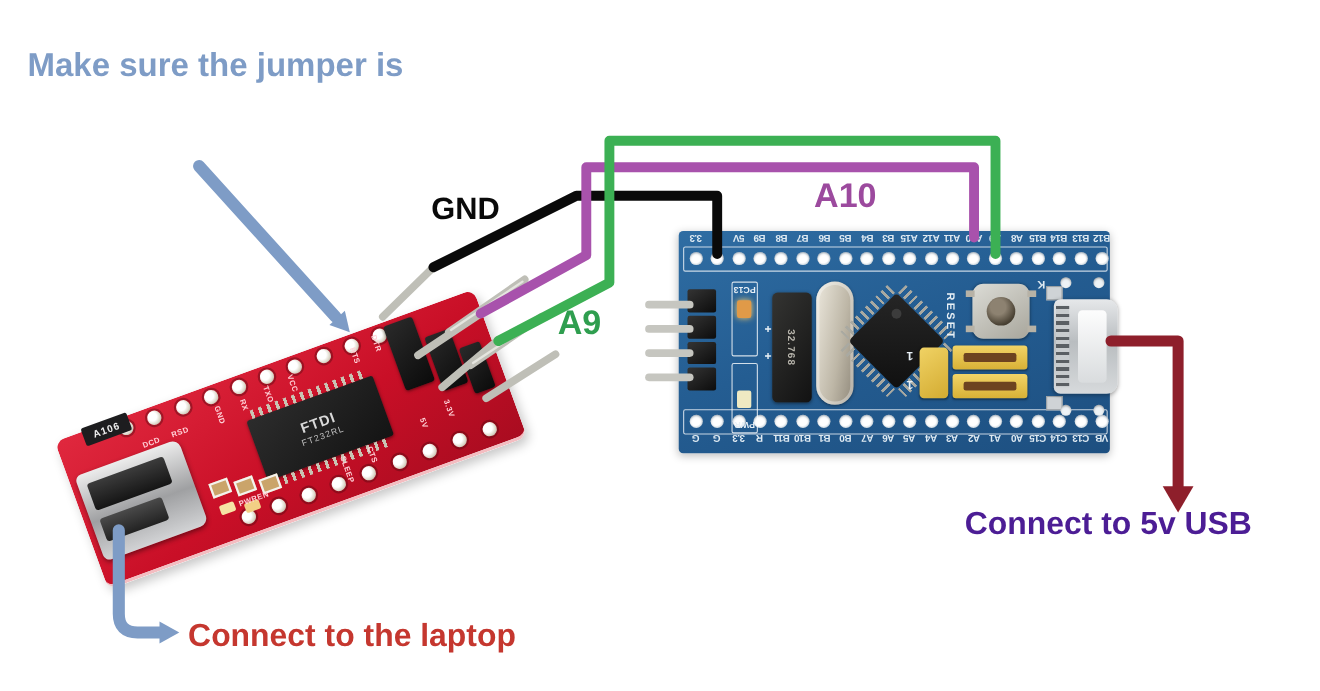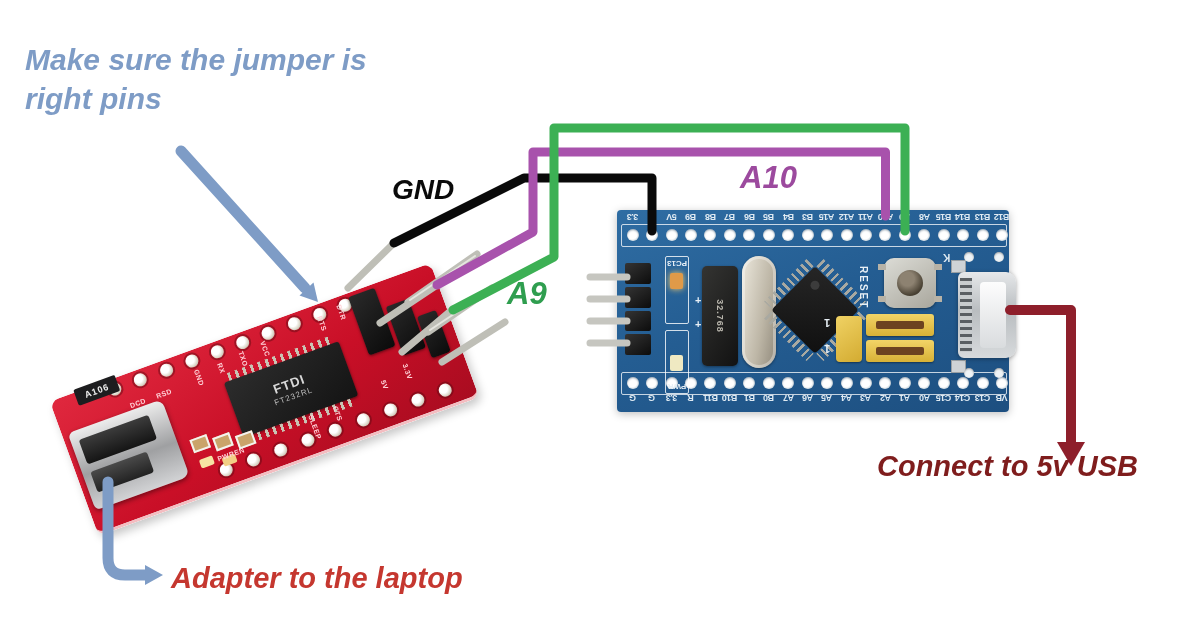--- a/index.html
+++ b/index.html
@@ -4,21 +4,21 @@
 <style>
   html,body{margin:0;padding:0;background:#ffffff;font-family:"Liberation Sans",sans-serif;}
   #stage{position:relative;width:1200px;height:628px;background:#ffffff;overflow:hidden;}
   .abs{position:absolute;}
 
   
   .jumper-note{position:absolute;left:25px;top:40px;font-size:30px;line-height:39px;font-weight:700;color:#7e9cc6;}
   .gnd-label{position:absolute;left:392px;top:174px;font-size:28px;font-weight:700;color:#0a0a0a;}
   .a10-label{position:absolute;left:740px;top:160px;font-size:31px;font-weight:700;color:#9c4a9e;}
   .a9-label{position:absolute;left:507px;top:276px;font-size:31px;font-weight:700;color:#2f9e4f;}
-  .usb-note{position:absolute;left:877px;top:446px;font-size:29px;line-height:41px;font-weight:700;color:#7f1d1d;}
+  .usb-note{position:absolute;left:877px;top:456px;font-size:29px;line-height:41px;font-weight:700;color:#4c1d95;}
   .laptop-note{position:absolute;left:171px;top:562px;font-size:29px;font-weight:700;color:#c5372f;}
 
   
   .bp{position:absolute;left:617px;top:210px;width:392px;height:202px;border-radius:4px;
       background:linear-gradient(160deg,#2f6da3,#245d92 45%,#1d4f80);box-shadow:0 2px 8px rgba(0,0,0,.25);}
   .silkbox{position:absolute;left:4px;width:384px;height:21px;border:1px solid rgba(255,255,255,.75);border-radius:2px;}
   .silkbox.t{top:14px;} .silkbox.b{top:162px;}
   .pinrow{position:absolute;left:6px;width:389px;height:13px;display:flex;}
   .pinrow.t{top:18px;} .pinrow.b{top:166px;}
   .pinrow div{width:19.45px;display:flex;align-items:center;justify-content:center;}
@@ -115,21 +115,21 @@
   .smd.s2{left:140px;top:90px;width:14px;height:10px;}
   .smd.s3{left:162px;top:96px;width:14px;height:10px;}
   .ledr{position:absolute;border-radius:2px;}
   .ledr.y1{left:120px;top:106px;width:14px;height:9px;background:#f6e3a4;}
   .ledr.y2{left:142px;top:112px;width:14px;height:9px;background:#f2cf85;}
   .fsilk{position:absolute;font-size:7px;font-weight:700;color:#ffd2d8;letter-spacing:.5px;white-space:nowrap;}
   .fsilk.v{transform:rotate(90deg);transform-origin:left top;}
 
   
   #overlay{position:absolute;left:0;top:0;z-index:5;pointer-events:none;}
-  .txt{z-index:6;font-style:italic;}
+  .txt{z-index:6;}
 </style>
 </head>
 <body>
 
 <div id="stage">
 
   <div class="bp">
     <div class="silkbox t"></div>
     <div class="silkbox b"></div>
 
@@ -372,25 +372,24 @@
 
     <line x1="181" y1="151" x2="305" y2="288" stroke-width="11" stroke-linecap="round" stroke="#7e9cc6"></line>
     <polygon points="318,302 299.5,295.5 313.5,282.5" fill="#7e9cc6"></polygon>
 
     <path d="M108,482 L108,558 Q108,575 125,575 L146,575" fill="none" stroke-width="11" stroke-linecap="round" stroke="#7e9cc6"></path>
     <polygon points="163,575 145,565 145,585" fill="#7e9cc6"></polygon>
   </svg>
 
   <div class="jumper-note txt abs">
     <div>Make sure the jumper is</div>
-    <div>right pins</div>
   </div>
 
   <div class="gnd-label txt">GND</div>
   <div class="a10-label txt">A10</div>
   <div class="a9-label txt">A9</div>
 
   <div class="usb-note txt abs">
     <div>Connect to 5v USB</div>
   </div>
 
-  <div class="laptop-note txt">Adapter to the laptop</div>
+  <div class="laptop-note txt">Connect to the laptop</div>
 </div>
 
 </body></html>

